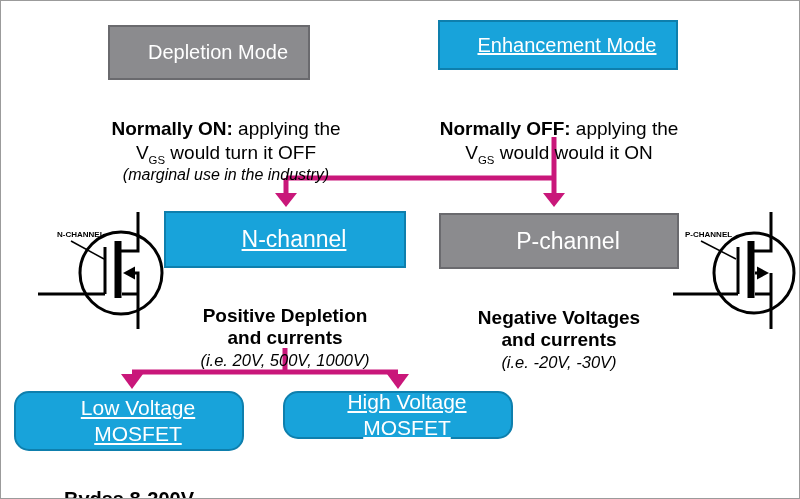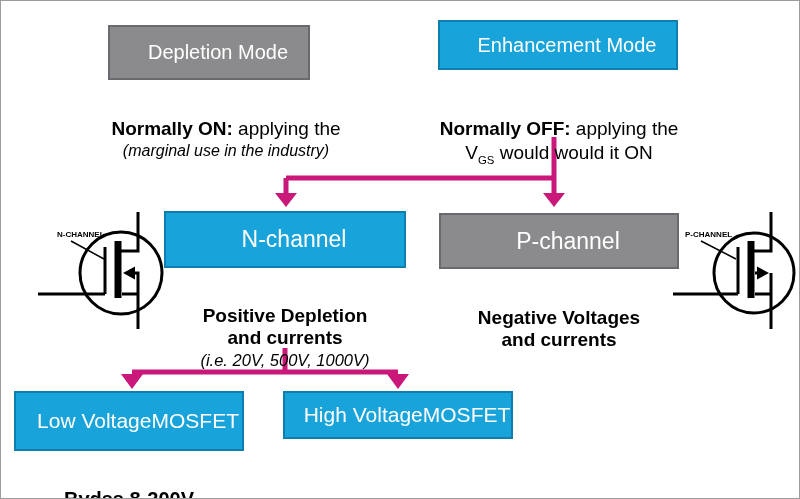--- a/index.html
+++ b/index.html
@@ -5,23 +5,23 @@
   html,body{margin:0;padding:0;background:#fff;}
   .canvas{
     position:relative;width:800px;height:499px;background:#ffffff;
     border:1px solid #9b9b9b;box-sizing:border-box;overflow:hidden;
     font-family:"Liberation Sans",sans-serif;color:#000;
   }
   .box{
     position:absolute;display:flex;align-items:center;justify-content:center;
     color:#fff;text-align:center;box-sizing:border-box;padding-left:18px;
   }
-  .box.blue{background:var(--box-blue);border:2px solid var(--box-blue-border);}
+  .box.blue{background:var(--box-blue);border:2px solid var(--box-blue-border);text-decoration:underline;}
   .box.gray{background:var(--box-gray);border:2px solid var(--box-gray-border);}
-  .box.two-line{flex-direction:row;line-height:1.22;}
+  .box.two-line{flex-direction:column;line-height:1.22;border-radius:15px;}
   .txt{position:absolute;text-align:center;color:#000;margin-top:32px;}
   .b{font-weight:bold;}
   .it{font-style:italic;}
   sub.vgs{font-size:60%;line-height:0;}
   svg.overlay{position:absolute;left:0;top:0;pointer-events:none;}
   .arrow-line{stroke:var(--arrow-magenta);stroke-width:5;fill:none;}
   .arrow-head{fill:var(--arrow-magenta);stroke:none;}
   .sym-line{stroke:#000;stroke-width:3;fill:none;}
   .sym-thick{stroke:#000;stroke-width:7;fill:none;}
   .sym-head{fill:#000;stroke:none;}
@@ -79,20 +79,21 @@
   <div class="box gray" style="left:107px;top:24px;width:202px;height:55px;font-size:20px;">
     <span>Depletion Mode</span>
   </div>
 
   <div class="box blue" style="left:437px;top:19px;width:240px;height:50px;font-size:20px;">
     <span>Enhancement Mode</span>
   </div>
 
   <div class="txt" style="left:79px;top:84px;width:292px;font-size:19px;line-height:24px;">
     <div><span class="b">Normally ON:</span><span> applying the</span></div>
+    <div><span>V</span><sub class="vgs">GS</sub><span> would turn it OFF</span></div>
     <div class="it" style="font-size:16px;line-height:20px;">(marginal use in the industry)</div>
   </div>
 
   <div class="txt" style="left:412px;top:84px;width:292px;font-size:19px;line-height:24px;">
     <div><span class="b">Normally OFF:</span><span> applying the</span></div>
     <div><span>V</span><sub class="vgs">GS</sub><span> would would it ON</span></div>
   </div>
 
   <div class="box blue" style="left:163px;top:210px;width:242px;height:57px;font-size:23px;">
     <span>N-channel</span>
@@ -104,20 +105,21 @@
 
   <div class="txt" style="left:149px;top:272px;width:270px;font-size:19px;line-height:22px;">
     <div class="b">Positive Depletion</div>
     <div class="b">and currents</div>
     <div class="it" style="font-size:16.5px;">(i.e. 20V, 500V, 1000V)</div>
   </div>
 
   <div class="txt" style="left:423px;top:274px;width:270px;font-size:19px;line-height:22px;">
     <div class="b">Negative Voltages</div>
     <div class="b">and currents</div>
+    <div class="it" style="font-size:16.5px;">(i.e. -20V, -30V)</div>
   </div>
 
   <div class="box blue two-line" style="left:13px;top:390px;width:230px;height:60px;font-size:21px;">
     <span>Low Voltage</span>
     <span>MOSFET</span>
   </div>
 
   <div class="box blue two-line" style="left:282px;top:390px;width:230px;height:48px;font-size:21px;">
     <span>High Voltage</span>
     <span>MOSFET</span>

